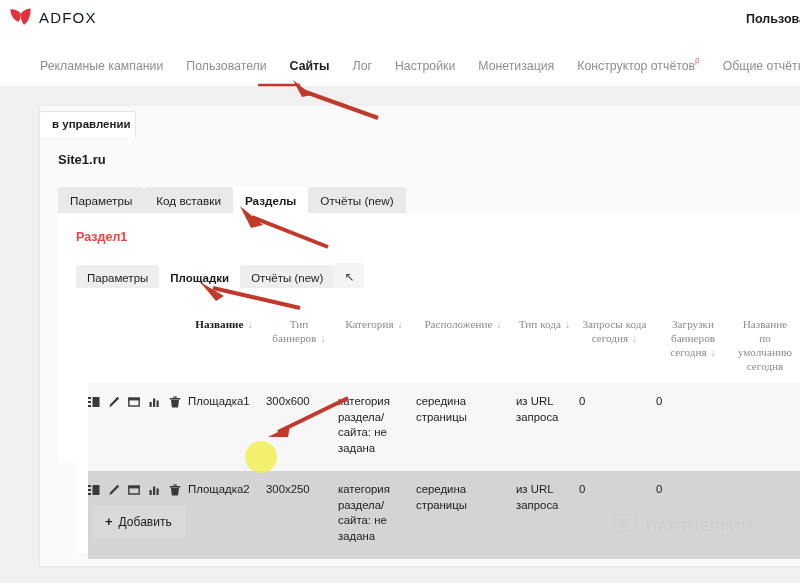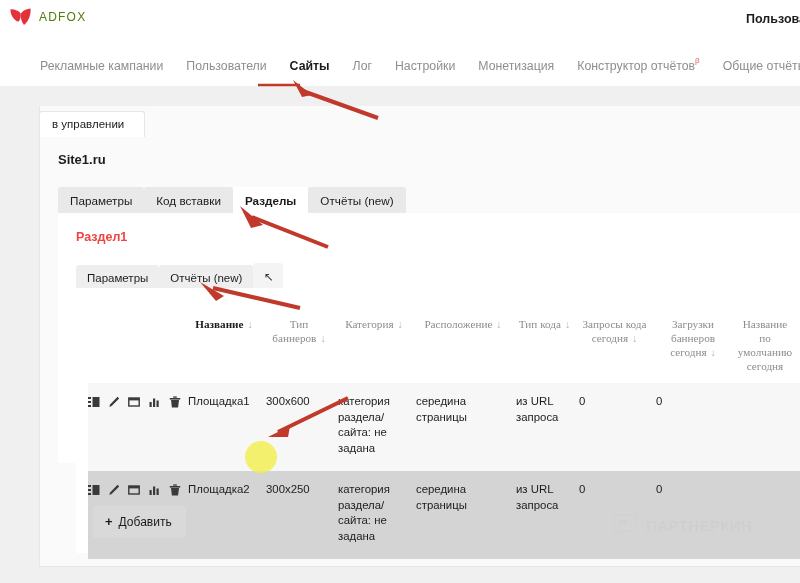--- a/index.html
+++ b/index.html
@@ -15,21 +15,21 @@
   
   .topbar{
     position:absolute;left:0;top:0;width:800px;height:45px;
     background:#ffffff;
   }
   .logo-wrap{
     position:absolute;left:10px;top:7px;display:flex;align-items:center;gap:7px;
   }
   .logo-mark{width:22px;height:20px;display:block;}
   .logo-text{
-    font-size:12px;letter-spacing:1.2px;color:#4d7c0f;font-weight:400;
+    font-size:15px;letter-spacing:1.2px;color:#0f172a;font-weight:400;
     font-family:"Liberation Sans","DejaVu Sans",sans-serif;
   }
   .user-name{
     position:absolute;right:-6px;top:12px;
     font-size:12.5px;font-weight:bold;color:#1c1c1c;white-space:nowrap;
   }
 
   
   .mainnav{
     position:absolute;left:0;top:45px;width:680px;height:41px;
@@ -56,21 +56,21 @@
     position:absolute;left:39px;top:20px;width:790px;height:460px;
     background:#fafafa;border:1px solid #e6e6e6;border-top:none;
   }
 
   
   .tabs-l0{
     position:absolute;left:39px;top:109px;height:28px;display:flex;align-items:flex-end;
   }
   .tab-l0{
     background:#fff;border:1px solid #e6e6e6;border-bottom:none;
-    padding:6px 20px 7px 12px;font-size:11.5px;font-weight:normal;color:#1c1c1c;
+    padding:6px 4px 7px 12px;font-size:11.5px;font-weight:bold;color:#1c1c1c;
     border-radius:3px 3px 0 0;cursor:pointer;
   }
 
   
   .site-title{
     position:absolute;left:58px;top:152px;
     font-size:13px;font-weight:bold;color:#1c1c1c;
   }
 
   
@@ -207,20 +207,21 @@
     <div class="tab">Код вставки</div>
     <div class="tab active">Разделы</div>
     <div class="tab">Отчёты (new)</div>
   </div>
   <div class="panel-l1"></div>
 
   <div class="section-title">Раздел1</div>
 
   <div class="tabs-l2">
     <div class="tab2">Параметры</div>
+    <div class="tab2 active">Площадки</div>
     <div class="tab2">Отчёты (new)</div>
     <div class="tab2 collapse-icon">↖</div>
   </div>
   <div class="panel-l2"></div>
 
   <table class="tbl">
     <colgroup>
       <col style="width:100px">
         <col style="width:78px">
         <col style="width:72px">

